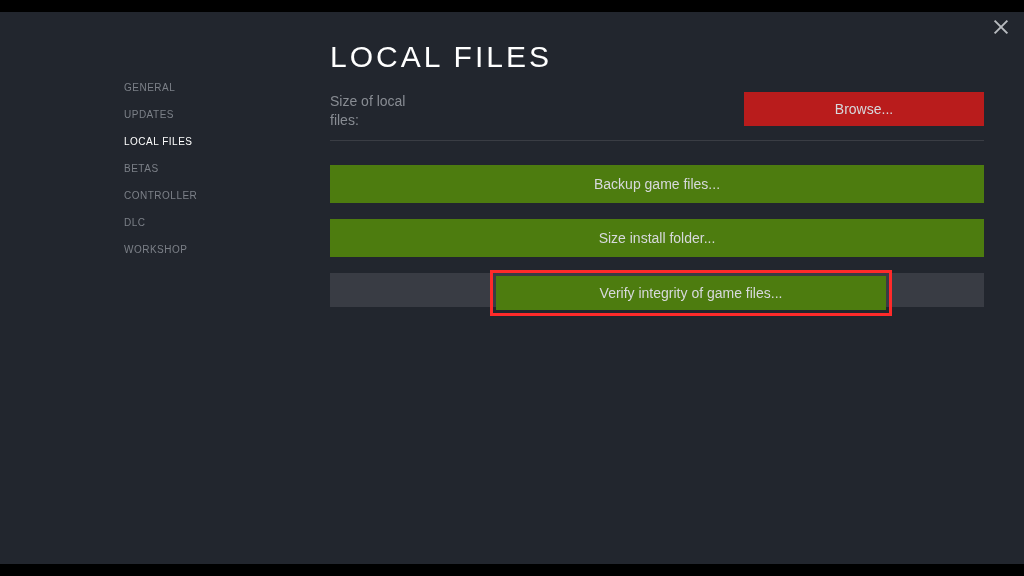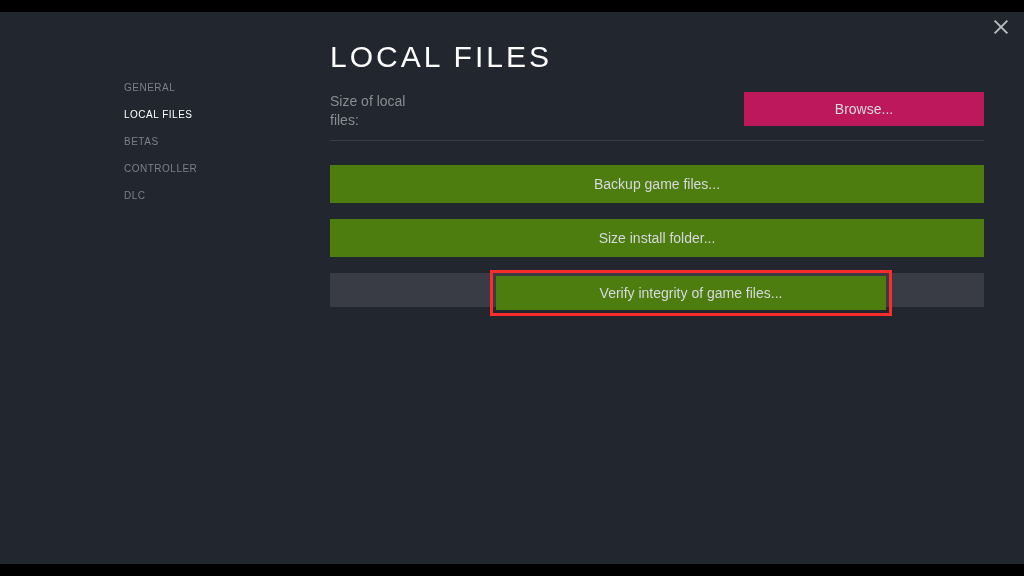--- a/index.html
+++ b/index.html
@@ -69,21 +69,21 @@
       width: 100px;
       line-height: 1.35;
     }
     .size-value {
       flex: 1;
       min-height: 30px;
     }
     .browse-btn {
       width: 240px;
       height: 34px;
-      background: #be185d;
+      background: #b91c1c;
       color: #d7d9dc;
       font-size: 14px;
       border: none;
       cursor: pointer;
       display: flex;
       align-items: center;
       justify-content: center;
     }
     .divider {
       height: 1px;
@@ -122,24 +122,26 @@
 </head>
 <body>
 
 <div class="letterbox-top"></div>
 <div class="letterbox-bottom"></div>
 
 <div class="app">
 
   <nav class="sidebar">
     <div class="sidebar-item">GENERAL</div>
+    <div class="sidebar-item">UPDATES</div>
     <div class="sidebar-item active">LOCAL FILES</div>
     <div class="sidebar-item">BETAS</div>
     <div class="sidebar-item">CONTROLLER</div>
     <div class="sidebar-item">DLC</div>
+    <div class="sidebar-item">WORKSHOP</div>
   </nav>
 
   <main class="main">
     <div class="close-icon"></div>
 
     <h1 class="page-title">LOCAL FILES</h1>
 
     <div class="size-row">
       <div class="size-label">Size of local files:</div>
       <div class="size-value"></div>

